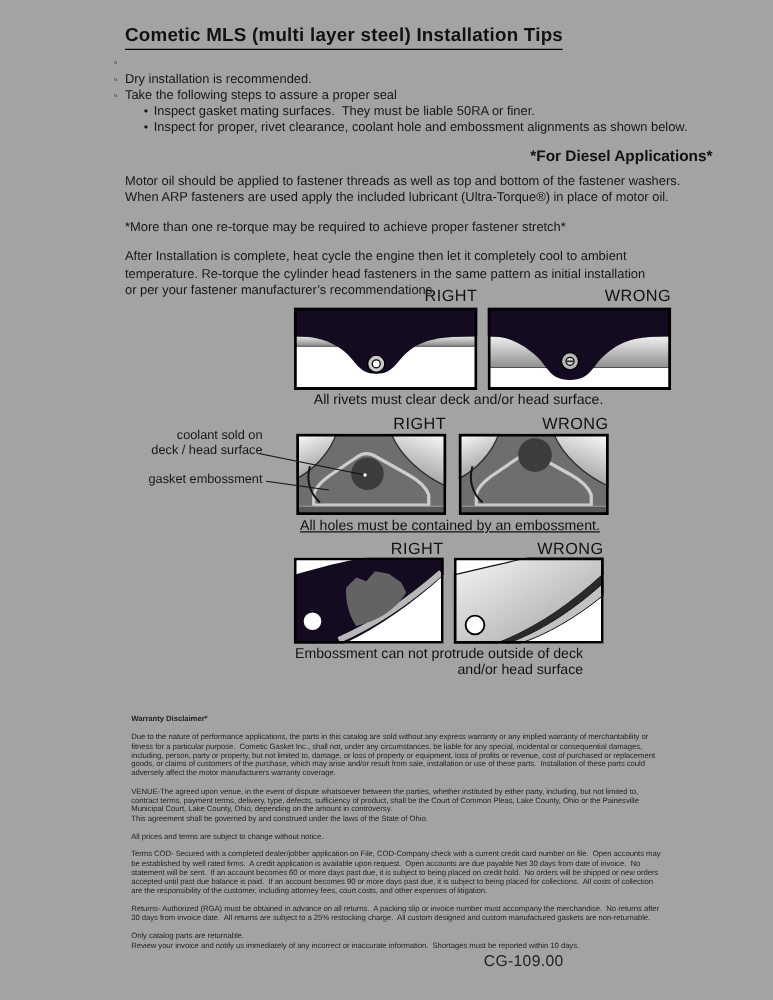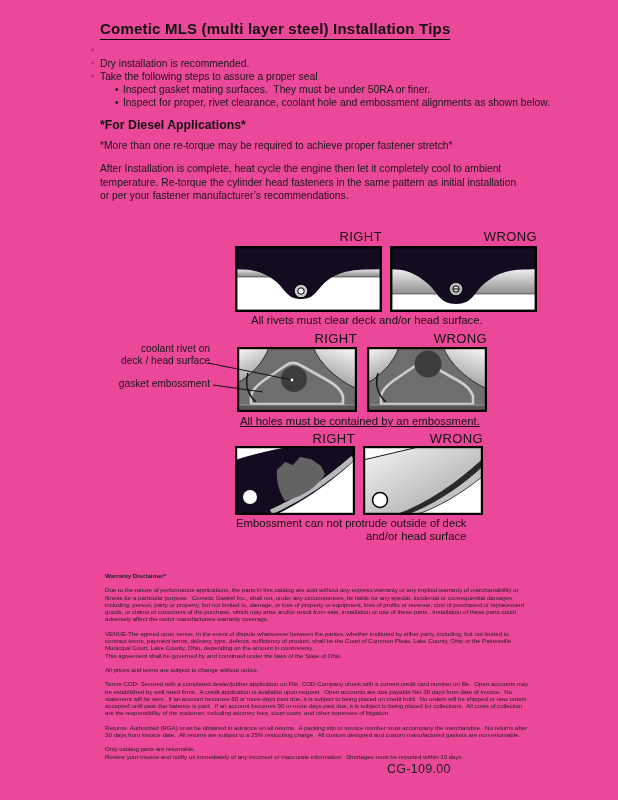--- a/index.html
+++ b/index.html
@@ -1,35 +1,35 @@
 <!DOCTYPE html>
 <html><head>
 <meta charset="utf-8">
 <style>
   * { margin:0; padding:0; box-sizing:border-box; }
   html,body { background:#ffffff; }
   .page {
-    position:relative; width:618px; height:800px; background:#ec4899;
+    position:relative; width:618px; height:800px; background:#a3a3a3;
     font-family:"Liberation Sans", sans-serif; color:#1a1a1a; overflow:hidden;
   }
   .abs { position:absolute; }
   .pre { white-space:pre; }
   .preline { white-space:pre-line; }
 
   .title {
     font-size:15px; font-weight:bold; letter-spacing:0.2px;
     border-bottom:1.6px solid #000; padding-bottom:2px; white-space:nowrap; color:#111;
   }
   .tips { font-size:10.3px; line-height:13px; color:#161616; }
   .tip-row { display:flex; }
   .tip-marker { width:9px; flex:0 0 9px; font-size:9px; line-height:13px; }
   .sub-row { padding-left:24px; }
   .sub-row .tip-marker { width:8px; flex:0 0 8px; font-size:10px; }
 
-  .diesel-heading { font-size:12.3px; font-weight:bold; color:#111; margin-bottom:7px; }
+  .diesel-heading { font-size:12.3px; font-weight:bold; color:#111; margin-bottom:7px;text-align:right; }
   .body-para { font-size:10.3px; line-height:13.4px; color:#161616; margin-bottom:10px; }
 
   .fig-header { font-size:13px; letter-spacing:0.4px; color:#111; text-align:right; }
   .fig-caption { font-size:11.3px; line-height:13px; color:#111; }
   .fig-label { font-size:10.2px; line-height:11.5px; color:#161616; text-align:right; }
 
   .legal { font-size:6.2px; line-height:7.3px; letter-spacing:-0.05px; color:#222; }
   .legal-heading { font-weight:bold; margin-bottom:7px; }
   .legal p { margin-bottom:7px; }
 
@@ -53,30 +53,32 @@
     <div class="tip-row">
       <span class="tip-marker">◦</span>
       <span class="pre">Dry installation is recommended.</span>
     </div>
     <div class="tip-row">
       <span class="tip-marker">◦</span>
       <span class="pre">Take the following steps to assure a proper seal</span>
     </div>
     <div class="tip-row sub-row">
       <span class="tip-marker">•</span>
-      <span class="pre">Inspect gasket mating surfaces.  They must be under 50RA or finer.</span>
+      <span class="pre">Inspect gasket mating surfaces.  They must be liable 50RA or finer.</span>
     </div>
     <div class="tip-row sub-row">
       <span class="tip-marker">•</span>
       <span class="pre">Inspect for proper, rivet clearance, coolant hole and embossment alignments as shown below.</span>
     </div>
   </div>
 
   <div class="abs" style="left:100px; top:118px; width:470px;">
     <div class="diesel-heading">*For Diesel Applications*</div>
+    <div class="body-para pre">Motor oil should be applied to fastener threads as well as top and bottom of the fastener washers.
+When ARP fasteners are used apply the included lubricant (Ultra-Torque®) in place of motor oil.</div>
     <div class="body-para pre">*More than one re-torque may be required to achieve proper fastener stretch*</div>
     <div class="body-para pre">After Installation is complete, heat cycle the engine then let it completely cool to ambient
 temperature. Re-torque the cylinder head fasteners in the same pattern as initial installation
 or per your fastener manufacturer’s recommendations.</div>
   </div>
 
   <div class="abs fig-header" style="left:235px; top:229px; width:147px;">RIGHT</div>
   <div class="abs fig-header" style="left:390px; top:229px; width:147px;">WRONG</div>
 
   <svg class="abs" style="left:235px; top:246px;" width="147" height="66" viewBox="0 0 147 66">
@@ -108,21 +110,21 @@
     <circle cx="66" cy="43" r="3.2" fill="#d8d8d8" stroke="#000" stroke-width="1"></circle>
     <rect x="62.8" y="42.3" width="6.4" height="1.5" fill="#3a3a3a"></rect>
     <rect x="1.2" y="1.2" width="144.6" height="63.6" fill="none" stroke="#000" stroke-width="2.4"></rect>
   </svg>
 
   <div class="abs fig-caption" style="left:236px; top:314px;margin-left:15px;">All rivets must clear deck and/or head surface.</div>
 
   <div class="abs fig-header" style="left:237px; top:331px; width:120px;">RIGHT</div>
   <div class="abs fig-header" style="left:367px; top:331px; width:120px;">WRONG</div>
 
-  <div class="abs fig-label preline" style="left:100px; top:343px; width:110px;">coolant rivet on
+  <div class="abs fig-label preline" style="left:100px; top:343px; width:110px;">coolant sold on
 deck / head surface</div>
   <div class="abs fig-label" style="left:100px; top:378px; width:110px;">gasket embossment</div>
 
   <svg class="abs" style="left:237px; top:347px;" width="120" height="65" viewBox="0 0 120 65">
     <defs>
       <linearGradient id="g2a" x1="0" y1="0" x2="0.4" y2="1">
         <stop offset="0" stop-color="#fdfdfd"></stop>
           <stop offset="1" stop-color="#9a9a9a"></stop>
       </linearGradient>
       <linearGradient id="g2b" x1="1" y1="0" x2="0.6" y2="1">

